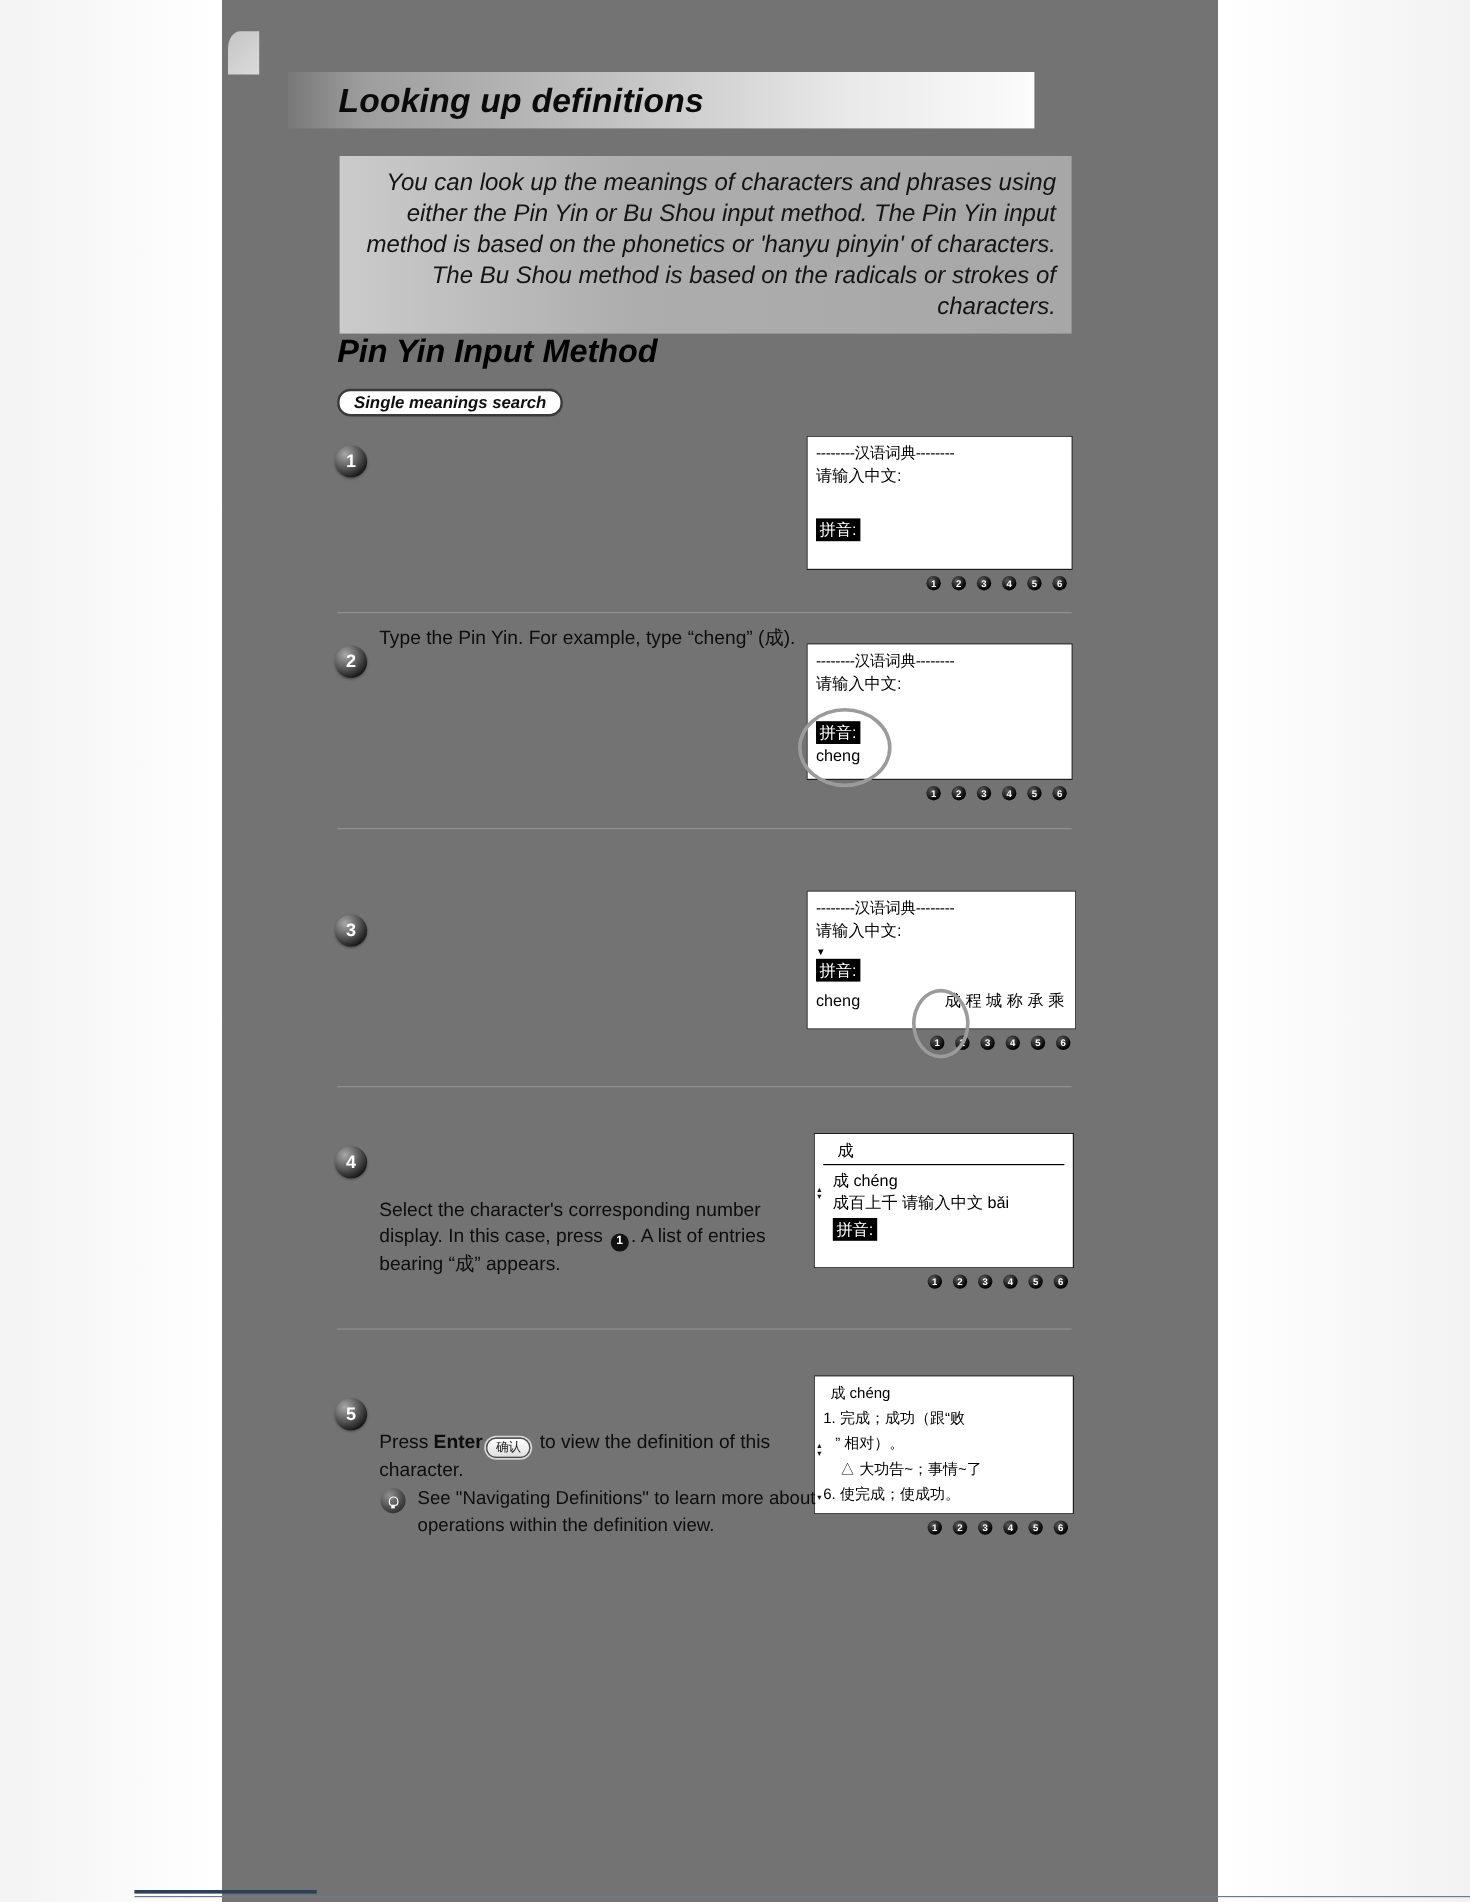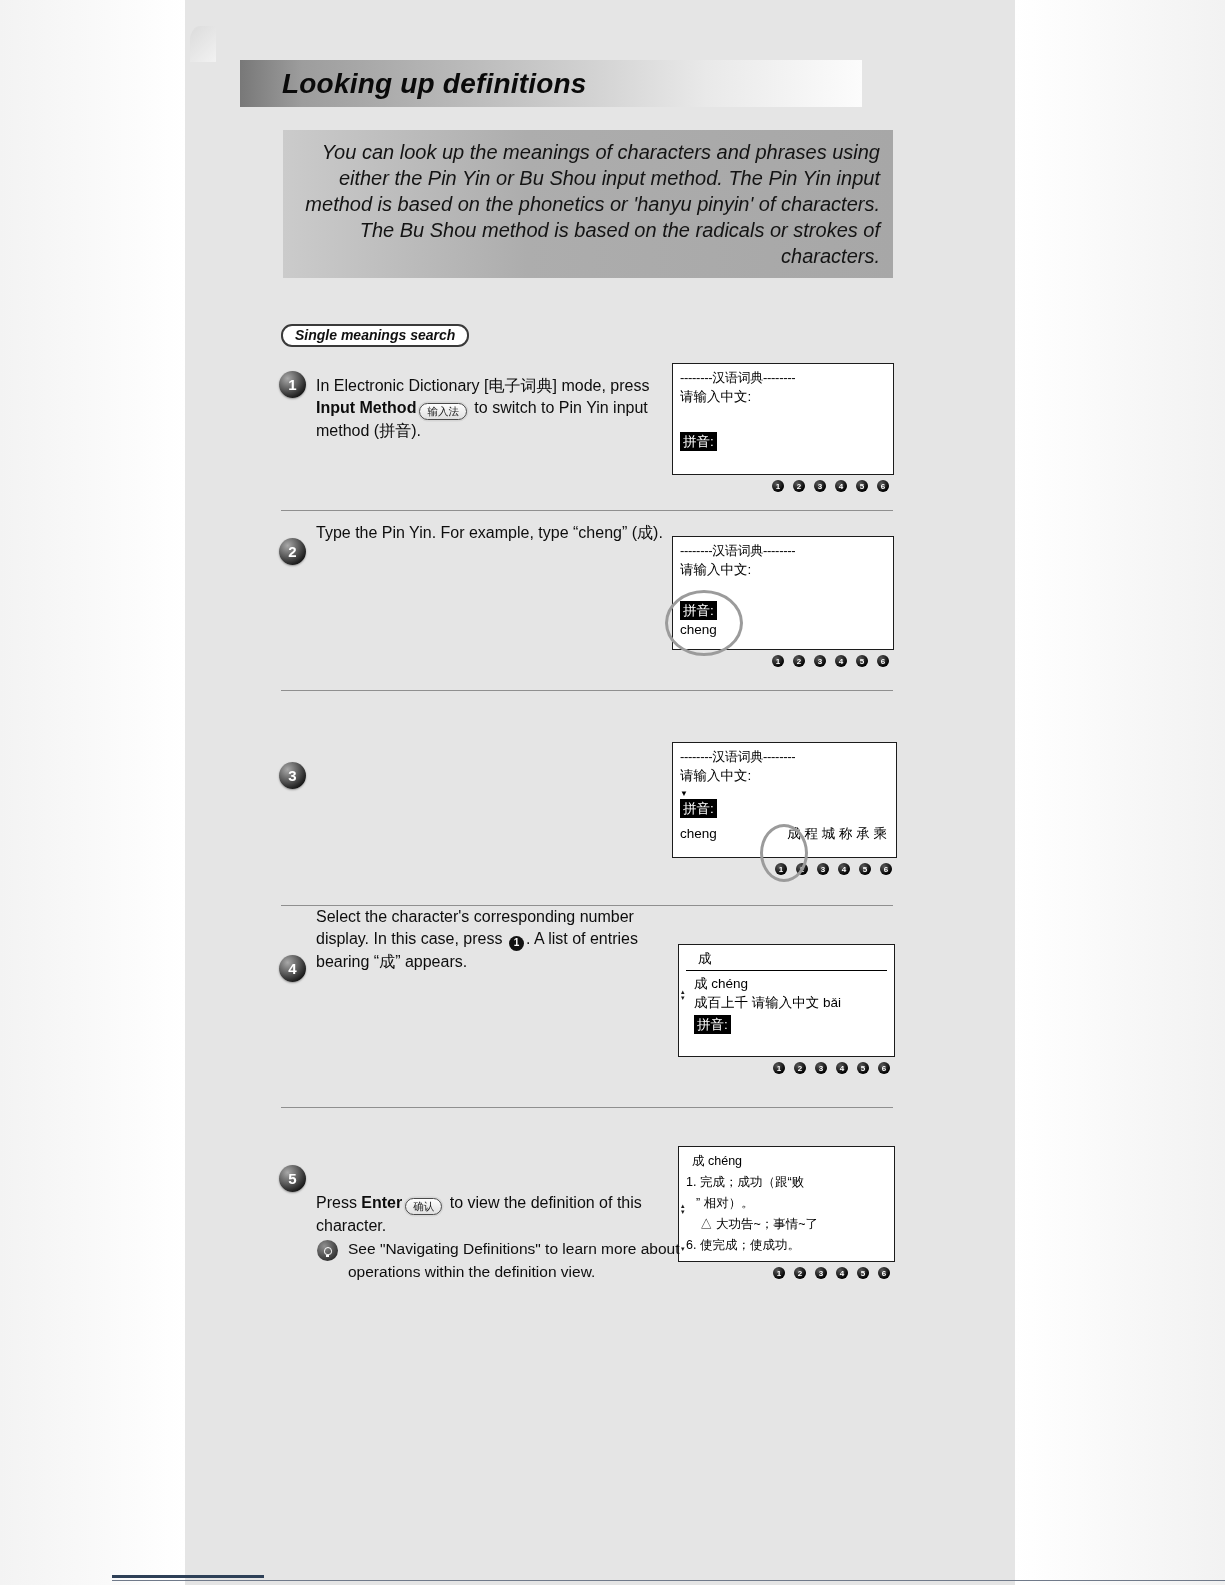--- a/index.html
+++ b/index.html
@@ -1,18 +1,18 @@
 <!DOCTYPE html>
 <html><head>
 <meta charset="utf-8">
 <style>
   * { margin:0; padding:0; box-sizing:border-box; }
   html,body { background:#ffffff; }
   body { font-family:"Liberation Sans", sans-serif; }
-  .page { position:relative; width:1225px; height:1585px; background:#e5e5e5; overflow:hidden; margin:0; }
+  .page { position:relative; width:1225px; height:1585px; background:#737373; overflow:hidden; margin:0; }
 
   .edge-right { position:absolute; right:0; top:0; width:210px; height:100%;
     background:linear-gradient(270deg, #f2f2f2 0%, #ffffff 100%); }
   .edge-left { position:absolute; left:0; top:0; width:185px; height:100%;
     background:linear-gradient(90deg, #f3f3f3 0%, #ffffff 100%); }
   .corner-mark { position:absolute; left:190px; top:26px; width:26px; height:36px;
     background:linear-gradient(135deg,#d9d9d9,#f5f5f5); border-radius:40% 0 0 0; opacity:.8; }
 
   .title-bar { position:absolute; left:240px; top:60px; width:622px; height:47px;
     background:linear-gradient(90deg, #787878 0%, #9d9d9d 10%, #c4c4c4 45%, #e9e9e9 75%, #fcfcfc 100%); }
@@ -82,27 +82,25 @@
   <div class="corner-mark"></div>
 
   <div class="title-bar">
     <div class="title">Looking up definitions</div>
   </div>
 
   <div class="intro">
     <p>You can look up the meanings of characters and phrases using either the Pin Yin or Bu Shou input method. The Pin Yin input method is based on the phonetics or 'hanyu pinyin' of characters. The Bu Shou method is based on the radicals or strokes of characters.</p>
   </div>
 
+  <div class="section">Pin Yin Input Method</div>
   <div class="badge">Single meanings search</div>
 
   <div class="snum" style="top:371px">
     <span>1</span>
-  </div>
-  <div class="stext" style="top:375px">
-    <span>In Electronic Dictionary [电子词典] mode,  press </span><strong>Input Method</strong><span class="key">输入法</span><span> to switch to Pin Yin input method (拼音).</span>
   </div>
   <div class="scr" style="left:672px; top:363px; width:222px">
     <div class="box" style="height:112px">
       <div class="l-header">--------汉语词典--------</div>
       <div>请输入中文:</div>
       <div style="margin-top:26px"><span class="inv">拼音:</span></div>
     </div>
     <div class="numrow">
         <span class="numkey">1</span>
         <span class="numkey">2</span>
@@ -164,21 +162,21 @@
         <span class="numkey">6</span>
       </div>
     <div class="circle-anno" style="left:88px; top:82px; width:48px; height:58px"></div>
   </div>
 
   <div class="divider" style="top:905px"></div>
 
   <div class="snum" style="top:955px">
     <span>4</span>
   </div>
-  <div class="stext" style="top:906px">
+  <div class="stext" style="top:998px">
     <span>Select the character's corresponding number display.  In this case, press </span><span class="nk">1</span><span>.  A list of entries bearing “成” appears.</span>
   </div>
   <div class="scr" style="left:678px; top:944px; width:217px">
     <div class="box" style="height:113px">
       <div class="s4title"><span>成</span></div>
       <div class="ind">成 chéng</div>
       <div class="ind">成百上千 请输入中文 bǎi</div>
       <div class="ind" style="margin-top:3px"><span class="inv">拼音:</span></div>
       <div class="scrollind" style="top:44px">
           <span>▴</span>

